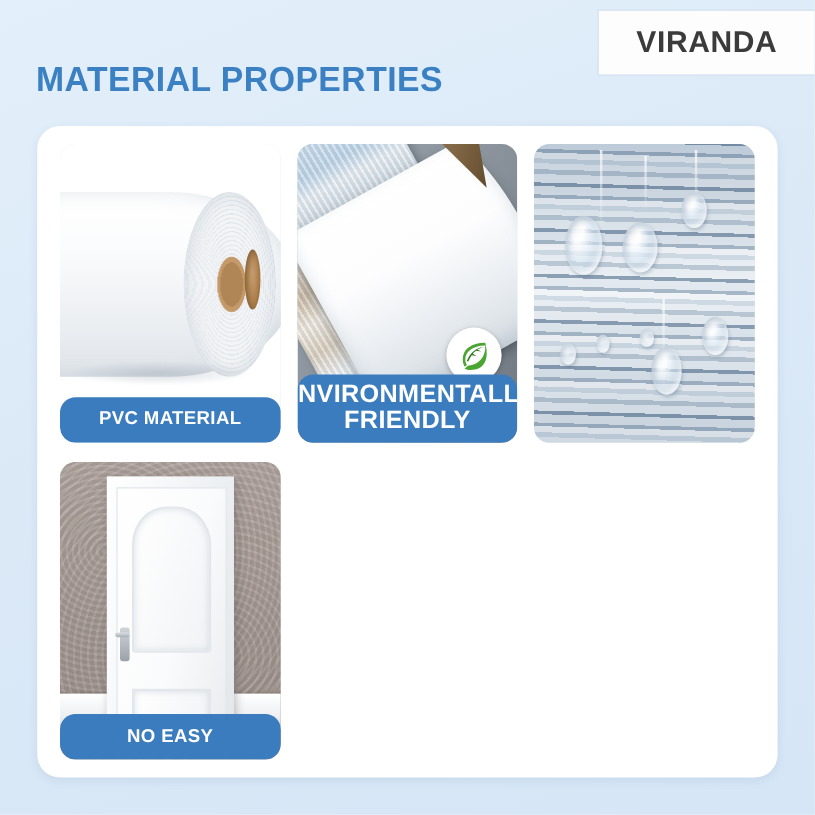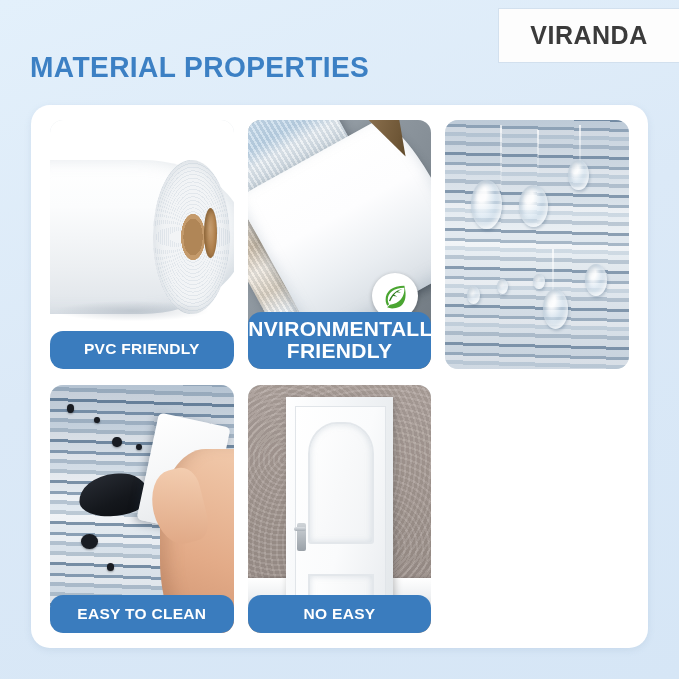--- a/index.html
+++ b/index.html
@@ -353,21 +353,21 @@
       <div class="card">
         <div class="card-photo">
           <div class="pvc-bg"></div>
           <div class="pvc-roll"></div>
           <div class="pvc-end">
             <div class="pvc-core"></div>
           </div>
           <div class="pvc-shadow"></div>
         </div>
         <div class="banner">
-          <span class="banner-text">PVC FRIENDLY</span>
+          <span class="banner-text">PVC MATERIAL</span>
         </div>
       </div>
 
       <div class="card">
         <div class="card-photo">
           <div class="env-bg"></div>
           <div class="env-print">
             <div class="env-pier"></div>
           </div>
           <div class="env-roll">
@@ -398,38 +398,20 @@
           <div class="drop" style="left:40%; top:26%; width:16%; height:17%;"></div>
           <div class="drop" style="left:67%; top:16%; width:11%; height:12%;"></div>
           <div class="drop" style="left:53%; top:68%; width:14%; height:16%;"></div>
           <div class="drop" style="left:76%; top:58%; width:12%; height:13%;"></div>
           <div class="drop" style="left:12%; top:67%; width:7%; height:7%;"></div>
           <div class="drop" style="left:28%; top:64%; width:6%; height:6%;"></div>
           <div class="drop" style="left:48%; top:62%; width:6%; height:6%;"></div>
         </div>
       </div>
 
-      <div class="card">
-        <div class="card-photo">
-          <div class="ec-bg"></div>
-          <div class="stain-big"></div>
-          <div class="stain" style="left:9%; top:8%; width:4%; height:3.5%;"></div>
-          <div class="stain" style="left:24%; top:13%; width:3%; height:2.5%;"></div>
-          <div class="stain" style="left:34%; top:21%; width:5%; height:4%;"></div>
-          <div class="stain" style="left:47%; top:24%; width:3%; height:2.5%;"></div>
-          <div class="stain" style="left:17%; top:60%; width:9%; height:6%;"></div>
-          <div class="stain" style="left:31%; top:72%; width:4%; height:3%;"></div>
-          <div class="ec-cloth"></div>
-          <div class="ec-hand"></div>
-          <div class="ec-thumb"></div>
-        </div>
-        <div class="banner">
-          <span class="banner-text">EASY TO CLEAN</span>
-        </div>
-      </div>
 
       <div class="card">
         <div class="card-photo">
           <div class="ng-bg"></div>
           <div class="ng-baseboard"></div>
           <div class="ng-frame">
             <div class="ng-door">
               <div class="ng-panel-top"></div>
               <div class="ng-panel-bottom"></div>
               <div class="ng-handle"></div>

